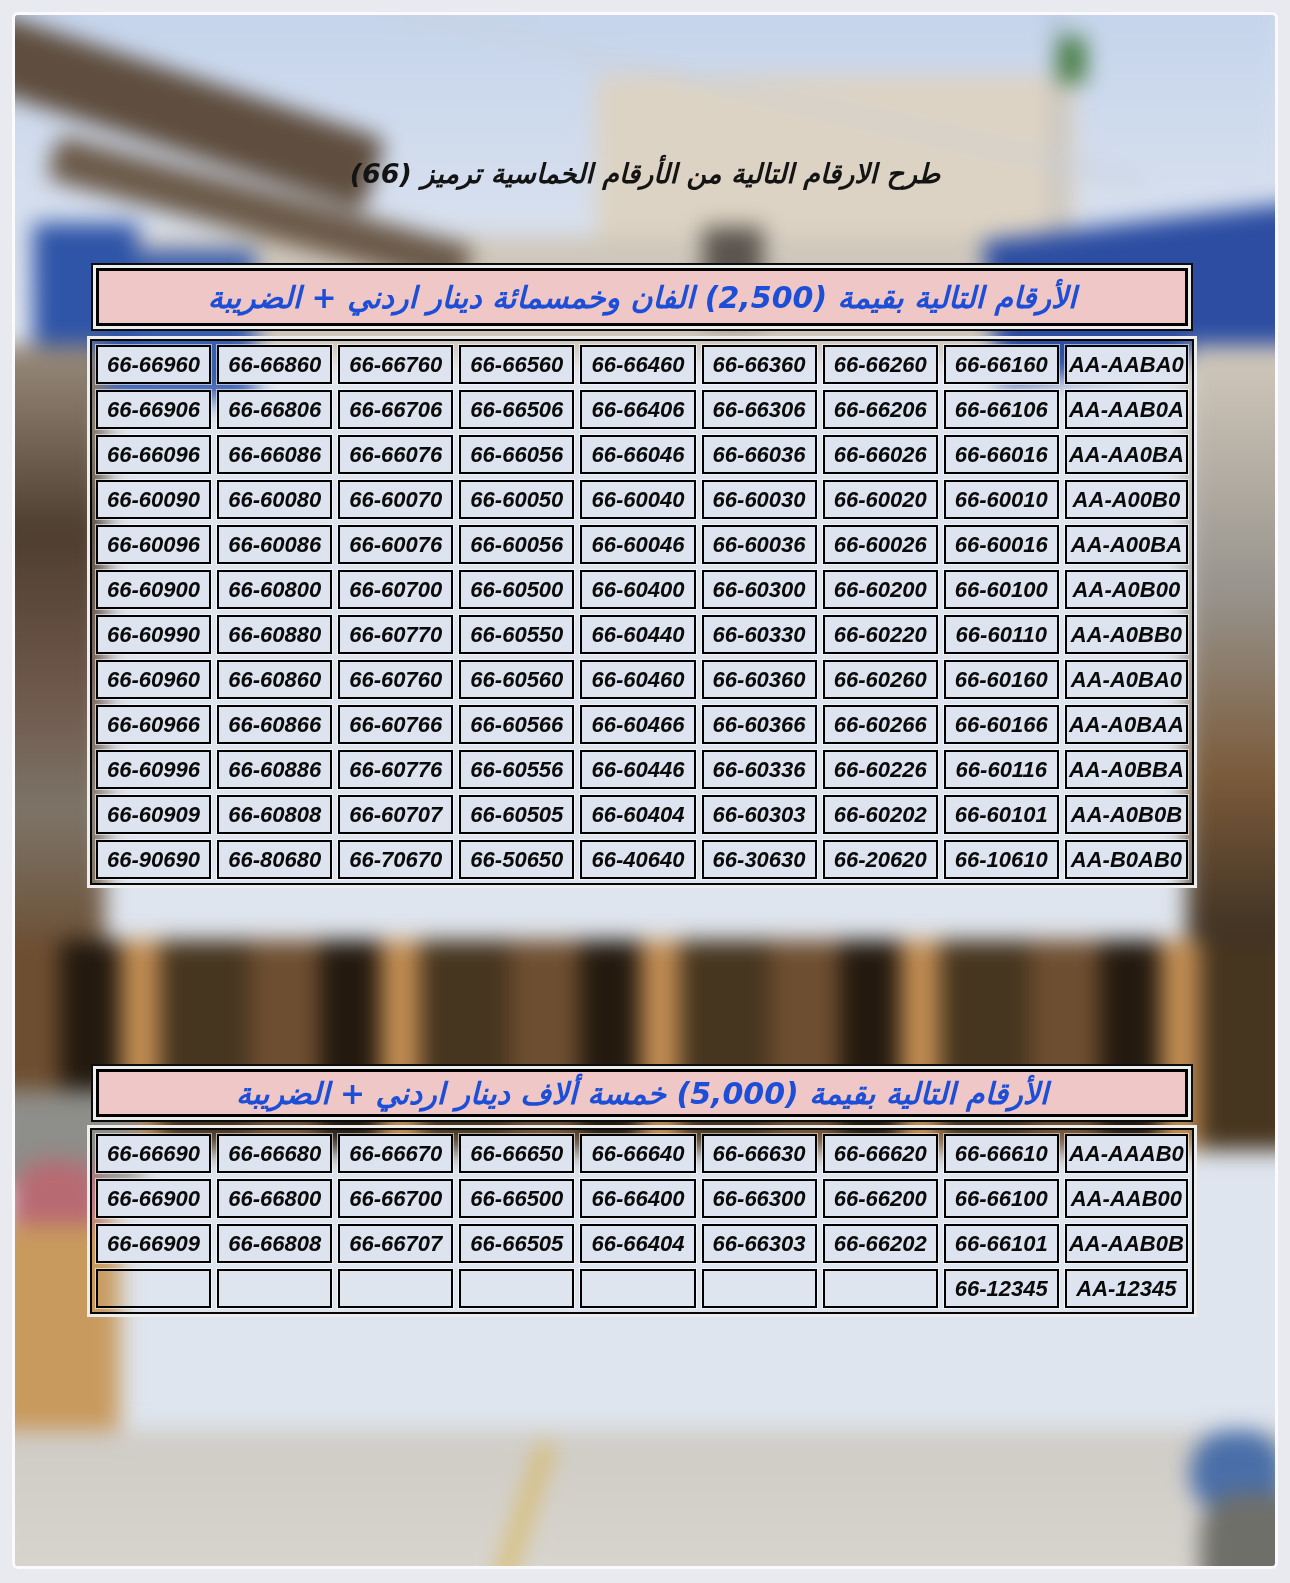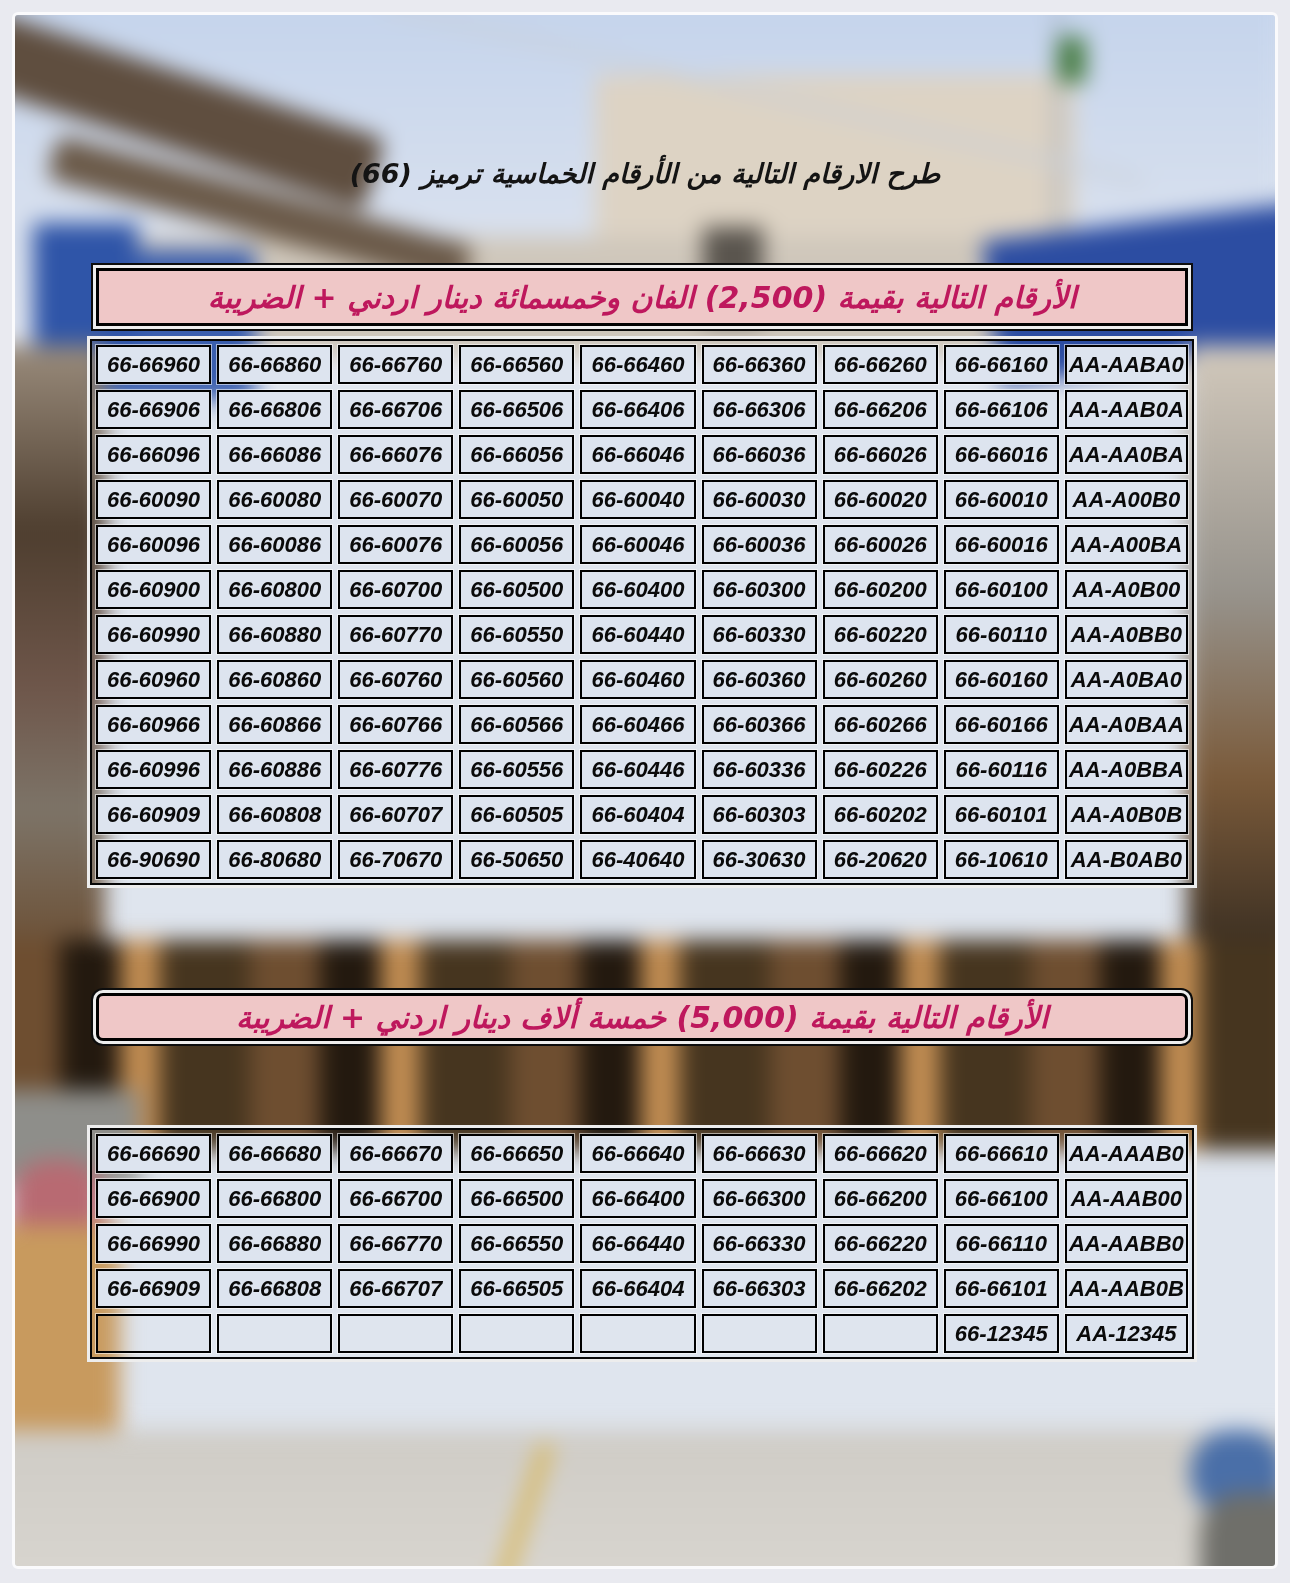--- a/index.html
+++ b/index.html
@@ -37,23 +37,23 @@
   .yellow-line{left:498px;top:1425px;width:14px;height:175px;background:#d8b860;transform:rotate(18deg);}
   .blue-blob-br{left:1175px;top:1415px;width:95px;height:85px;background:#4a6fa8;border-radius:40px;}
   .dark-blob-br{left:1185px;top:1478px;width:130px;height:120px;background:#6f6f6a;border-radius:40px;}
 
   
   .title{position:absolute;left:0;right:0;top:158px;text-align:center;direction:rtl;
          font-weight:700;font-size:27px;color:#141414;letter-spacing:.5px;}
   .hdr{position:absolute;left:96px;width:1092px;display:flex;align-items:center;justify-content:center;
        direction:rtl;background:var(--header-bg,#efc7c7);border:3px solid #000;
        box-shadow:0 0 0 3px #ededed,0 0 0 5px #0d0d0d;box-sizing:border-box;
-       font-weight:700;font-size:30px;color:#be185d;}
+       font-weight:700;font-size:30px;color:#1d4ed8;}
   .h1{top:268px;height:58px;}
-  .h2{top:993px;height:48px;border-radius:7px;}
+  .h2{top:1069px;height:48px;}
 
   .twrap{position:absolute;left:90px;width:1104px;border:2px solid #070707;padding:4px;
          box-sizing:border-box;box-shadow:0 0 0 3px #ededed;}
   .t1{top:339px;}
   .t2{top:1128px;}
   .trow{display:grid;grid-template-columns:repeat(8,1fr) 1.07fr;gap:6px;margin-top:6px;}
   .trow:first-child{margin-top:0;}
   .cell{height:39px;box-sizing:border-box;background:var(--cell-bg,#dde4ef);border:2px solid #000;
         box-shadow:0 0 0 1px rgba(255,255,255,.55);display:flex;align-items:center;justify-content:center;
         font-family:"Liberation Sans","DejaVu Sans",sans-serif;font-weight:700;font-size:22px;
@@ -247,31 +247,20 @@
         <div class="cell">66-66800</div>
         <div class="cell">66-66700</div>
         <div class="cell">66-66500</div>
         <div class="cell">66-66400</div>
         <div class="cell">66-66300</div>
         <div class="cell">66-66200</div>
         <div class="cell">66-66100</div>
         <div class="cell">AA-AAB00</div>
       </div>
       <div class="trow">
-        <div class="cell">66-66990</div>
-        <div class="cell">66-66880</div>
-        <div class="cell">66-66770</div>
-        <div class="cell">66-66550</div>
-        <div class="cell">66-66440</div>
-        <div class="cell">66-66330</div>
-        <div class="cell">66-66220</div>
-        <div class="cell">66-66110</div>
-        <div class="cell">AA-AABB0</div>
-      </div>
-      <div class="trow">
         <div class="cell">66-66909</div>
         <div class="cell">66-66808</div>
         <div class="cell">66-66707</div>
         <div class="cell">66-66505</div>
         <div class="cell">66-66404</div>
         <div class="cell">66-66303</div>
         <div class="cell">66-66202</div>
         <div class="cell">66-66101</div>
         <div class="cell">AA-AAB0B</div>
       </div>

